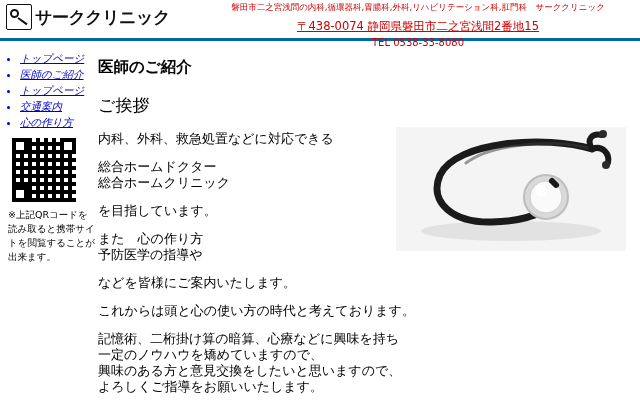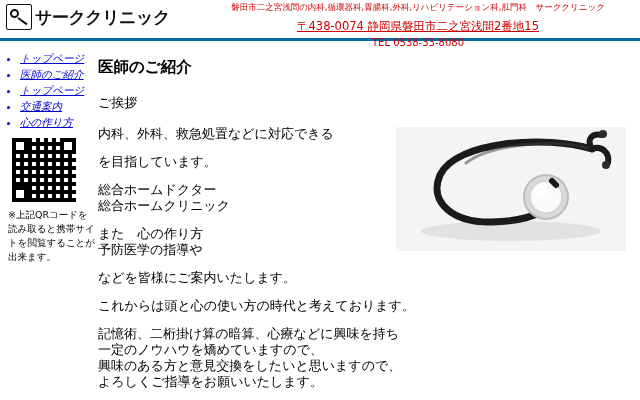--- a/index.html
+++ b/index.html
@@ -177,21 +177,21 @@
     flex: 1 1 auto;
     padding: 10px 14px 0 2px;
     position: relative;
   }
   .page-title {
     font-size: 15.5px;
     font-weight: bold;
     margin: 6px 0 14px 0;
   }
   .section-heading {
-    font-size: 13px;
+    font-size: 17px;
     margin: 16px 0 14px 0;
   }
   .para {
     font-size: 13px;
     line-height: 16px;
     margin: 0 0 12px 0;
     white-space: pre-line;
   }
 
   
@@ -249,23 +249,23 @@
       </div>
 
       <div class="qr-note">※上記QRコードを読み取ると携帯サイトを閲覧することが出来ます。</div>
     </div>
 
     <div class="main">
       <div class="page-title">医師のご紹介</div>
       <div class="section-heading">ご挨拶</div>
 
       <div class="para">内科、外科、救急処置などに対応できる</div>
-      <div class="para">を目指しています。</div>
       <div class="para">総合ホームドクター
 総合ホームクリニック</div>
+      <div class="para">を目指しています。</div>
       <div class="para">また　心の作り方
 予防医学の指導や</div>
       <div class="para">などを皆様にご案内いたします。</div>
       <div class="para">これからは頭と心の使い方の時代と考えております。</div>
       <div class="para">記憶術、二桁掛け算の暗算、心療などに興味を持ち
 一定のノウハウを矯めていますので、
 興味のある方と意見交換をしたいと思いますので、
 よろしくご指導をお願いいたします。</div>
 
       <div class="photo">

